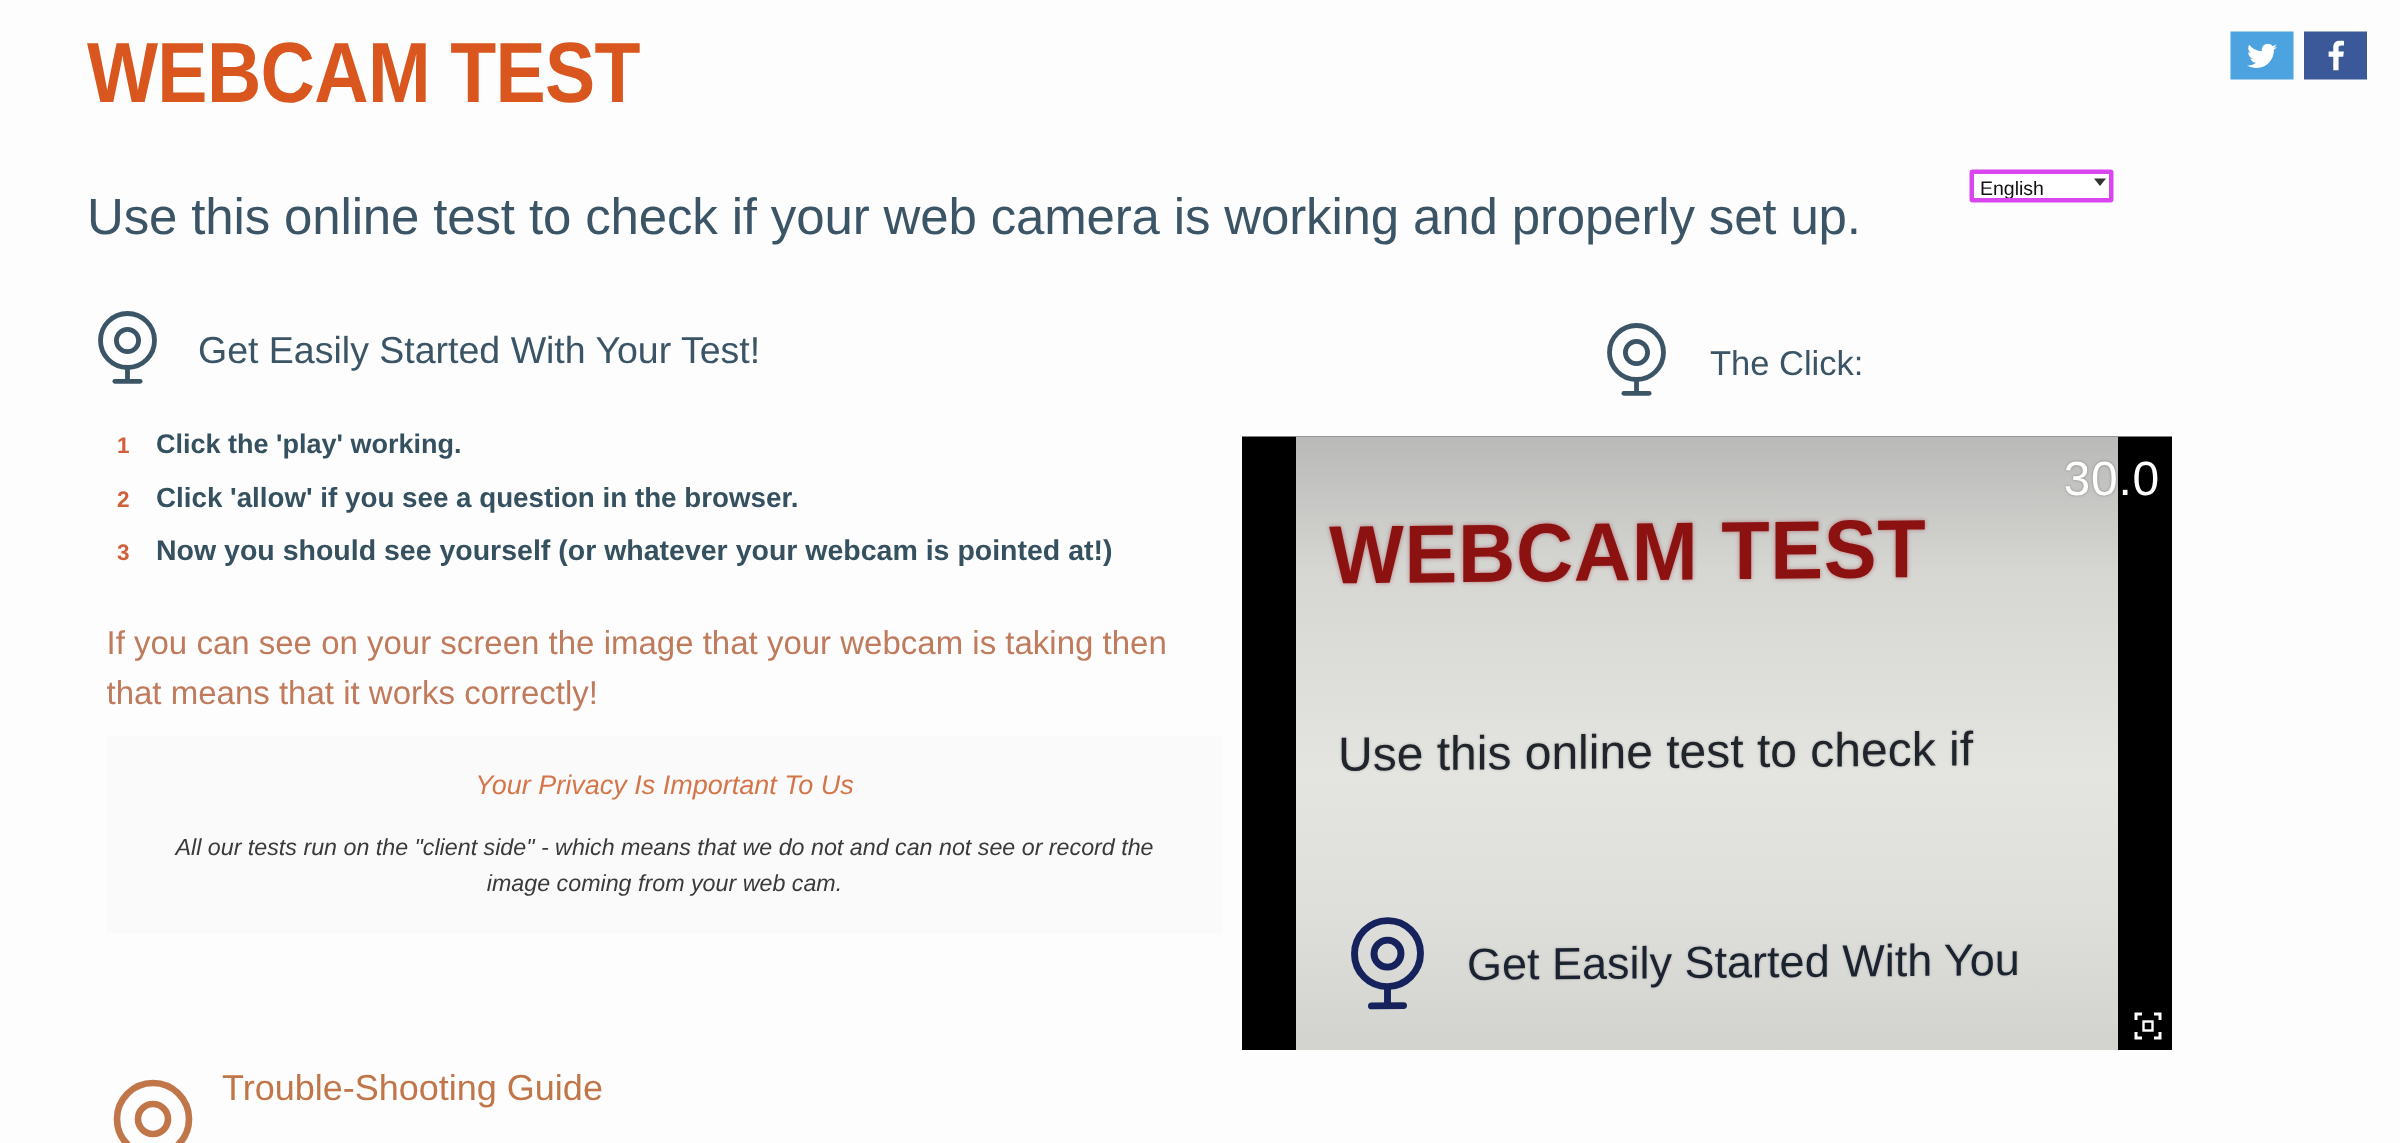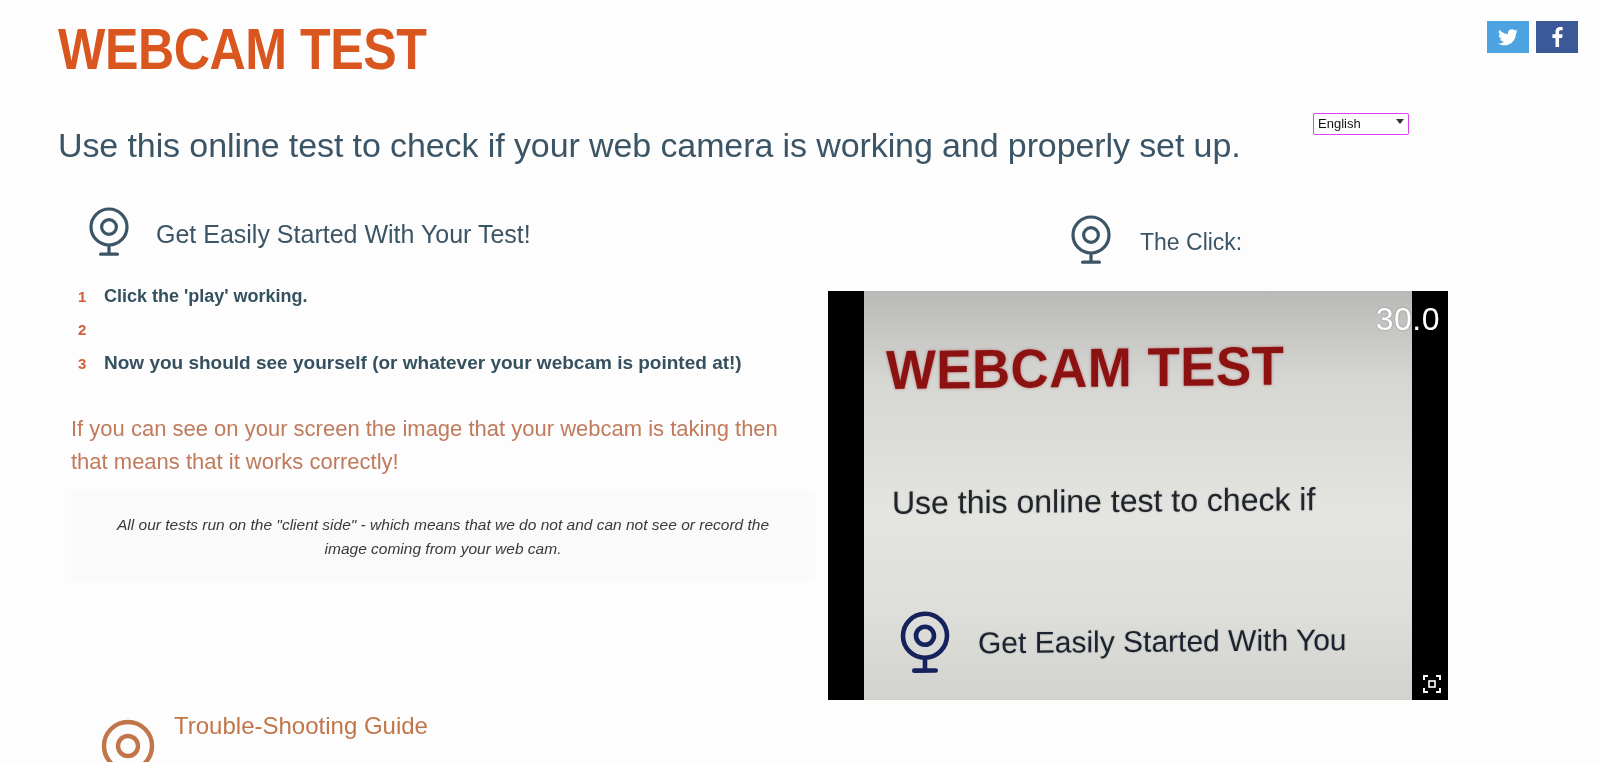--- a/index.html
+++ b/index.html
@@ -64,21 +64,21 @@
     left: 1313px; top: 113px;
   }
   select.lang {
     -webkit-appearance: none;
     appearance: none;
     width: 96px; height: 22px;
     font-family: "Liberation Sans", sans-serif;
     font-size: 13px;
     color: #111;
     background: #fff;
-    border: 1px solid #d946ef;
+    border: 3px solid #d946ef;
     border-radius: 2px;
     padding: 0 18px 0 4px;
     line-height: 20px;
   }
   .lang-arrow {
     position: absolute;
     right: 5px; top: 6px;
     width: 0; height: 0;
     pointer-events: none;
     border-left: 4px solid transparent;
@@ -92,21 +92,21 @@
     display: flex;
     align-items: center;
   }
   .sec-head .cam-icon { flex: 0 0 auto; }
   .sec-head .sec-title {
     font-size: 24px;
     color: #3b5566;
     font-weight: 400;
     white-space: nowrap;
   }
-  #head-started { left: 88px; top: 206px; }
+  #head-started { left: 64px; top: 206px; }
   #head-started .sec-title { margin-left: 26px; font-size: 25px; }
   #head-test { left: 1070px; top: 214px; }
   #head-test .sec-title { margin-left: 28px; font-size: 23px; }
 
   
   .steps {
     position: absolute;
     left: 78px; top: 286px;
     width: 720px;
   }
@@ -159,21 +159,21 @@
   .privacy-body {
     font-size: 15.5px;
     font-style: italic;
     color: #3a3a3a;
     line-height: 1.55;
   }
 
   
   #head-trouble {
     position: absolute;
-    left: 100px; top: 712px;
+    left: 74px; top: 712px;
     display: flex;
     align-items: center;
   }
   #head-trouble .sec-title {
     margin-left: 74px;
     font-size: 24px;
     color: #c1764a;
     white-space: nowrap;
   }
 
@@ -293,30 +293,32 @@
     <span class="sec-title">Get Easily Started With Your Test!</span>
   </div>
 
   <div class="steps">
     <div class="step">
       <span class="step-num">1</span>
       <span class="step-text">Click the 'play' working.</span>
     </div>
     <div class="step">
       <span class="step-num">2</span>
+      <span class="step-text">Click 'allow' if you see a question in the browser.</span>
     </div>
     <div class="step">
       <span class="step-num">3</span>
       <span class="step-text">Now you should see yourself (or whatever your webcam is pointed at!)</span>
     </div>
   </div>
 
   <div class="note">If you can see on your screen the image that your webcam is taking then that means that it works correctly!</div>
 
   <div class="privacy">
+    <div class="privacy-title">Your Privacy Is Important To Us</div>
     <div class="privacy-body">All our tests run on the "client side" - which means that we do not and can not see or record the image coming from your web cam.</div>
   </div>
 
   <div id="head-trouble">
     <span class="cam-icon">
       <svg width="60" height="64" viewBox="0 0 60 64" style="position:absolute;left:0;top:6px;">
         <circle cx="28" cy="28" r="24" fill="none" stroke="#c1764a" stroke-width="4.4"></circle>
         <circle cx="28" cy="28" r="10" fill="none" stroke="#c1764a" stroke-width="4.4"></circle>
         <rect x="25.8" y="51" width="4.4" height="14" fill="#c1764a"></rect>
       </svg>

